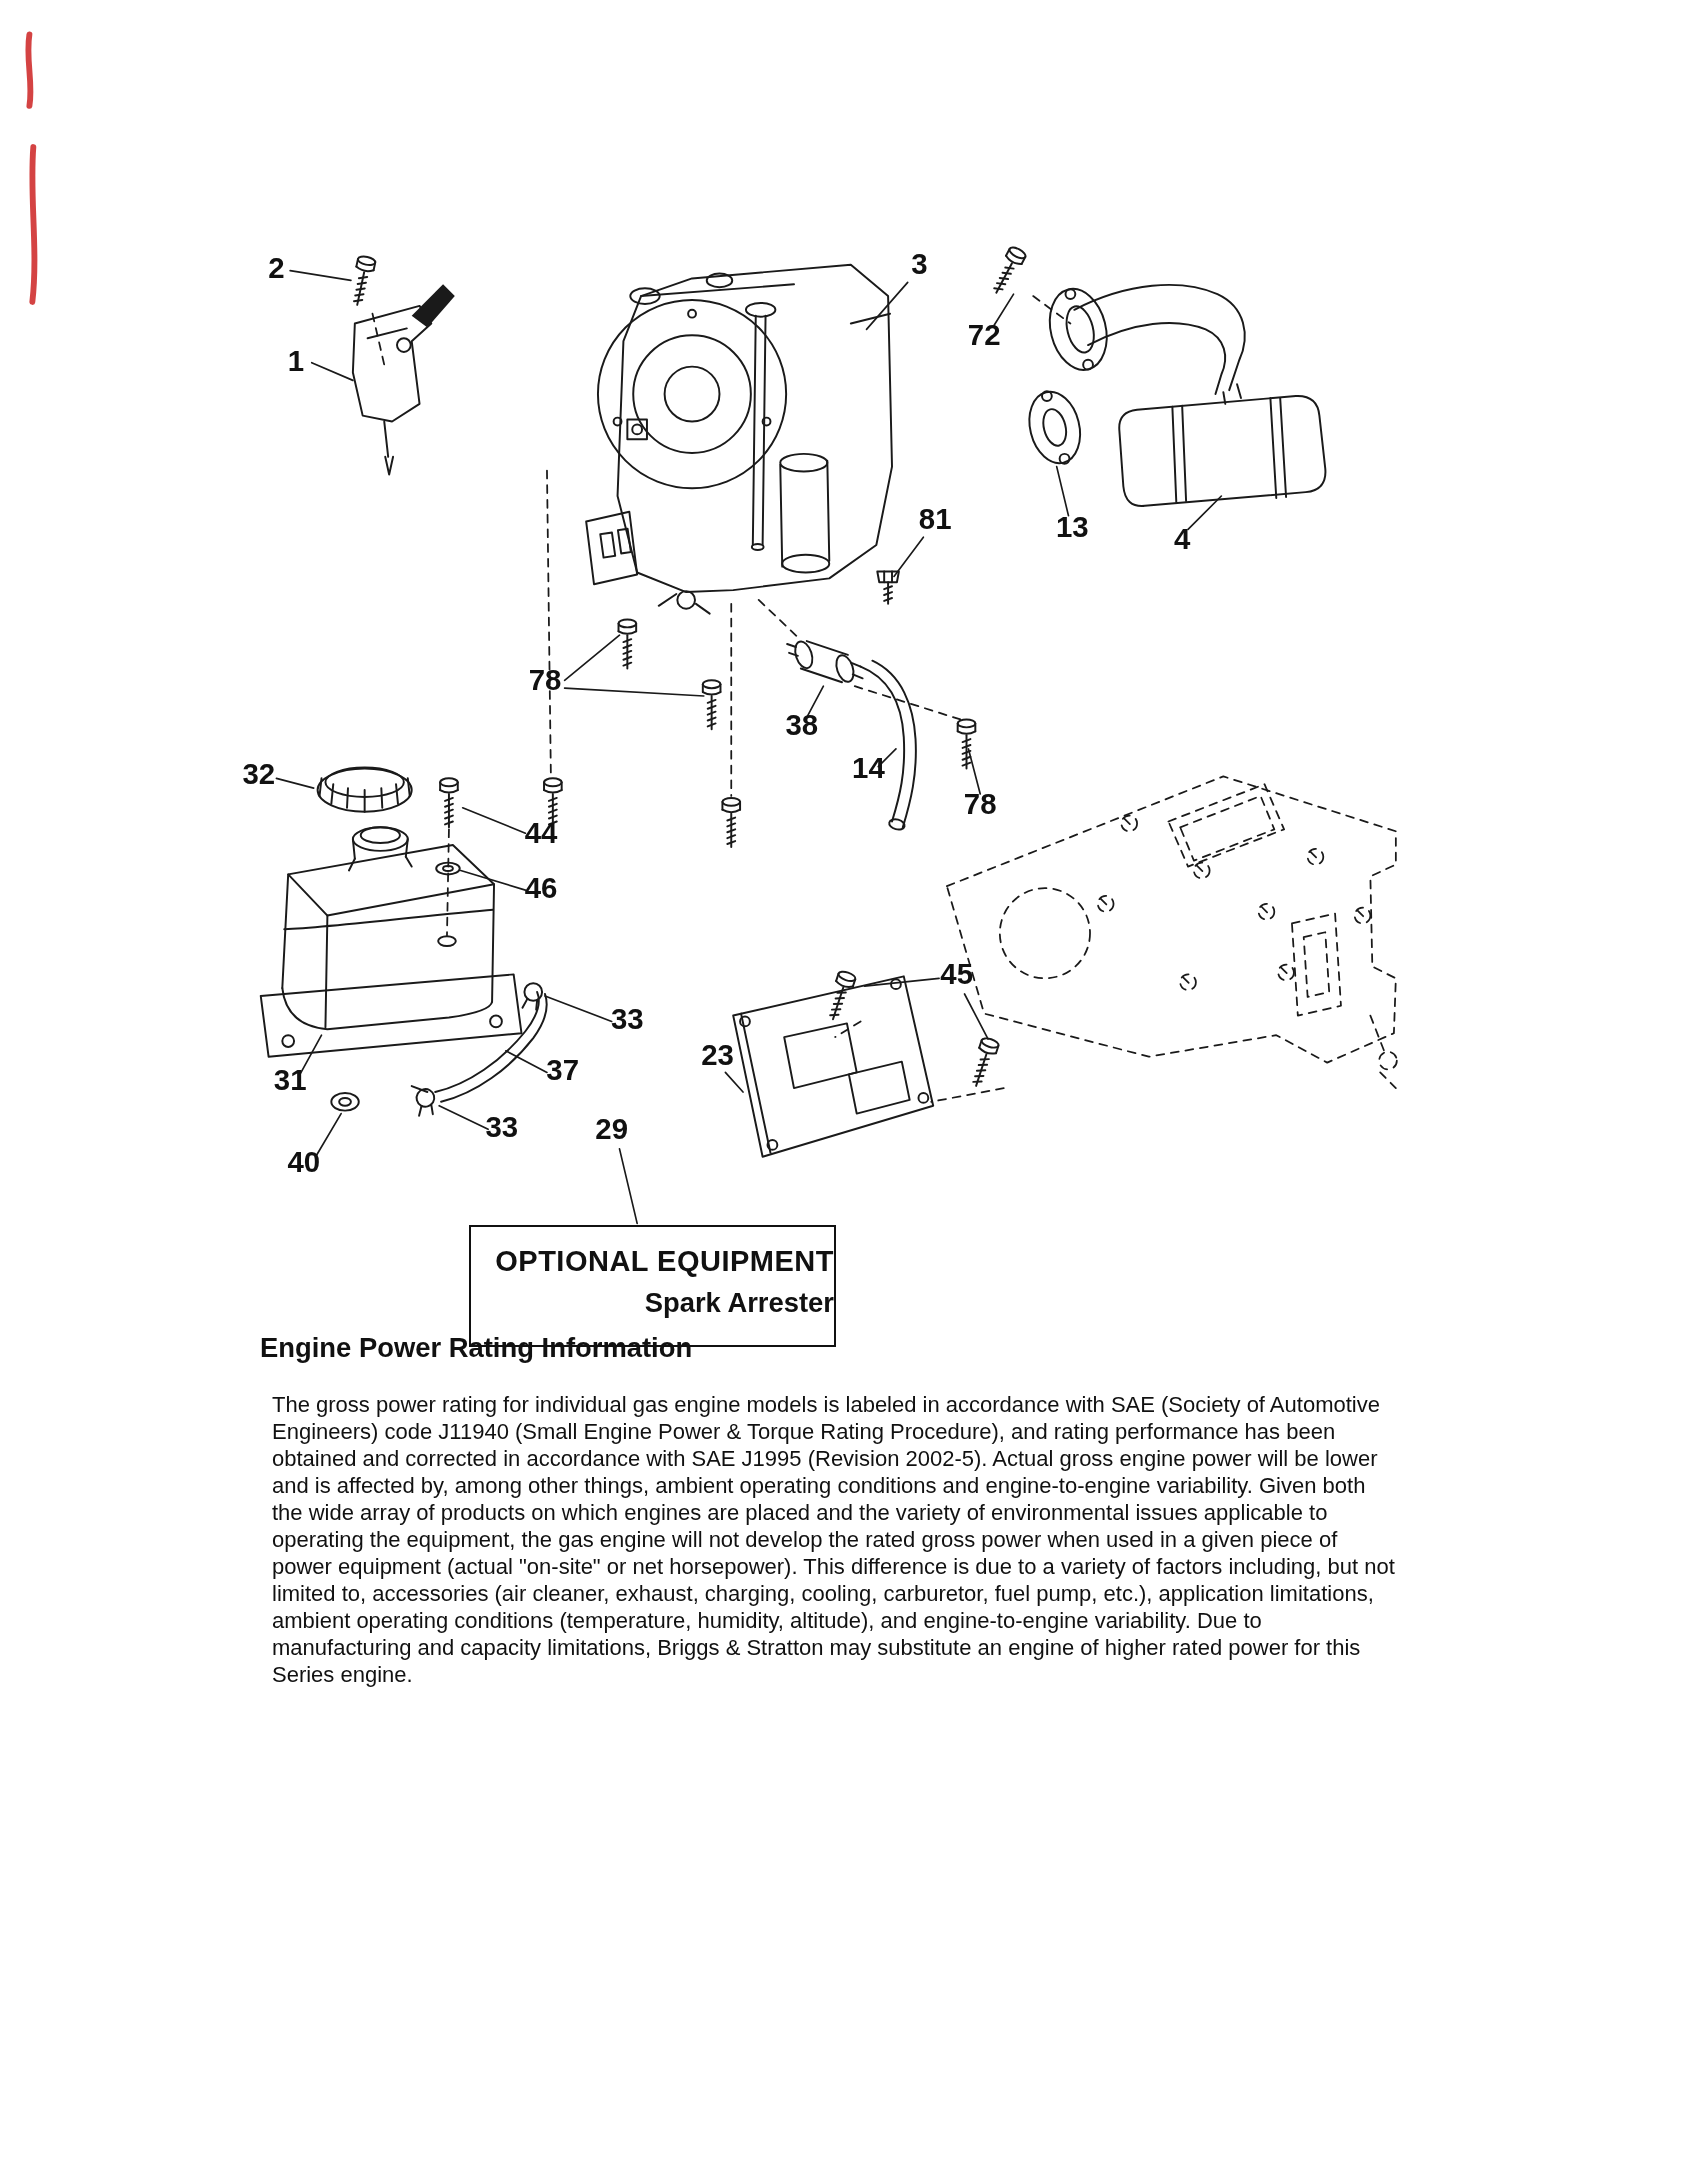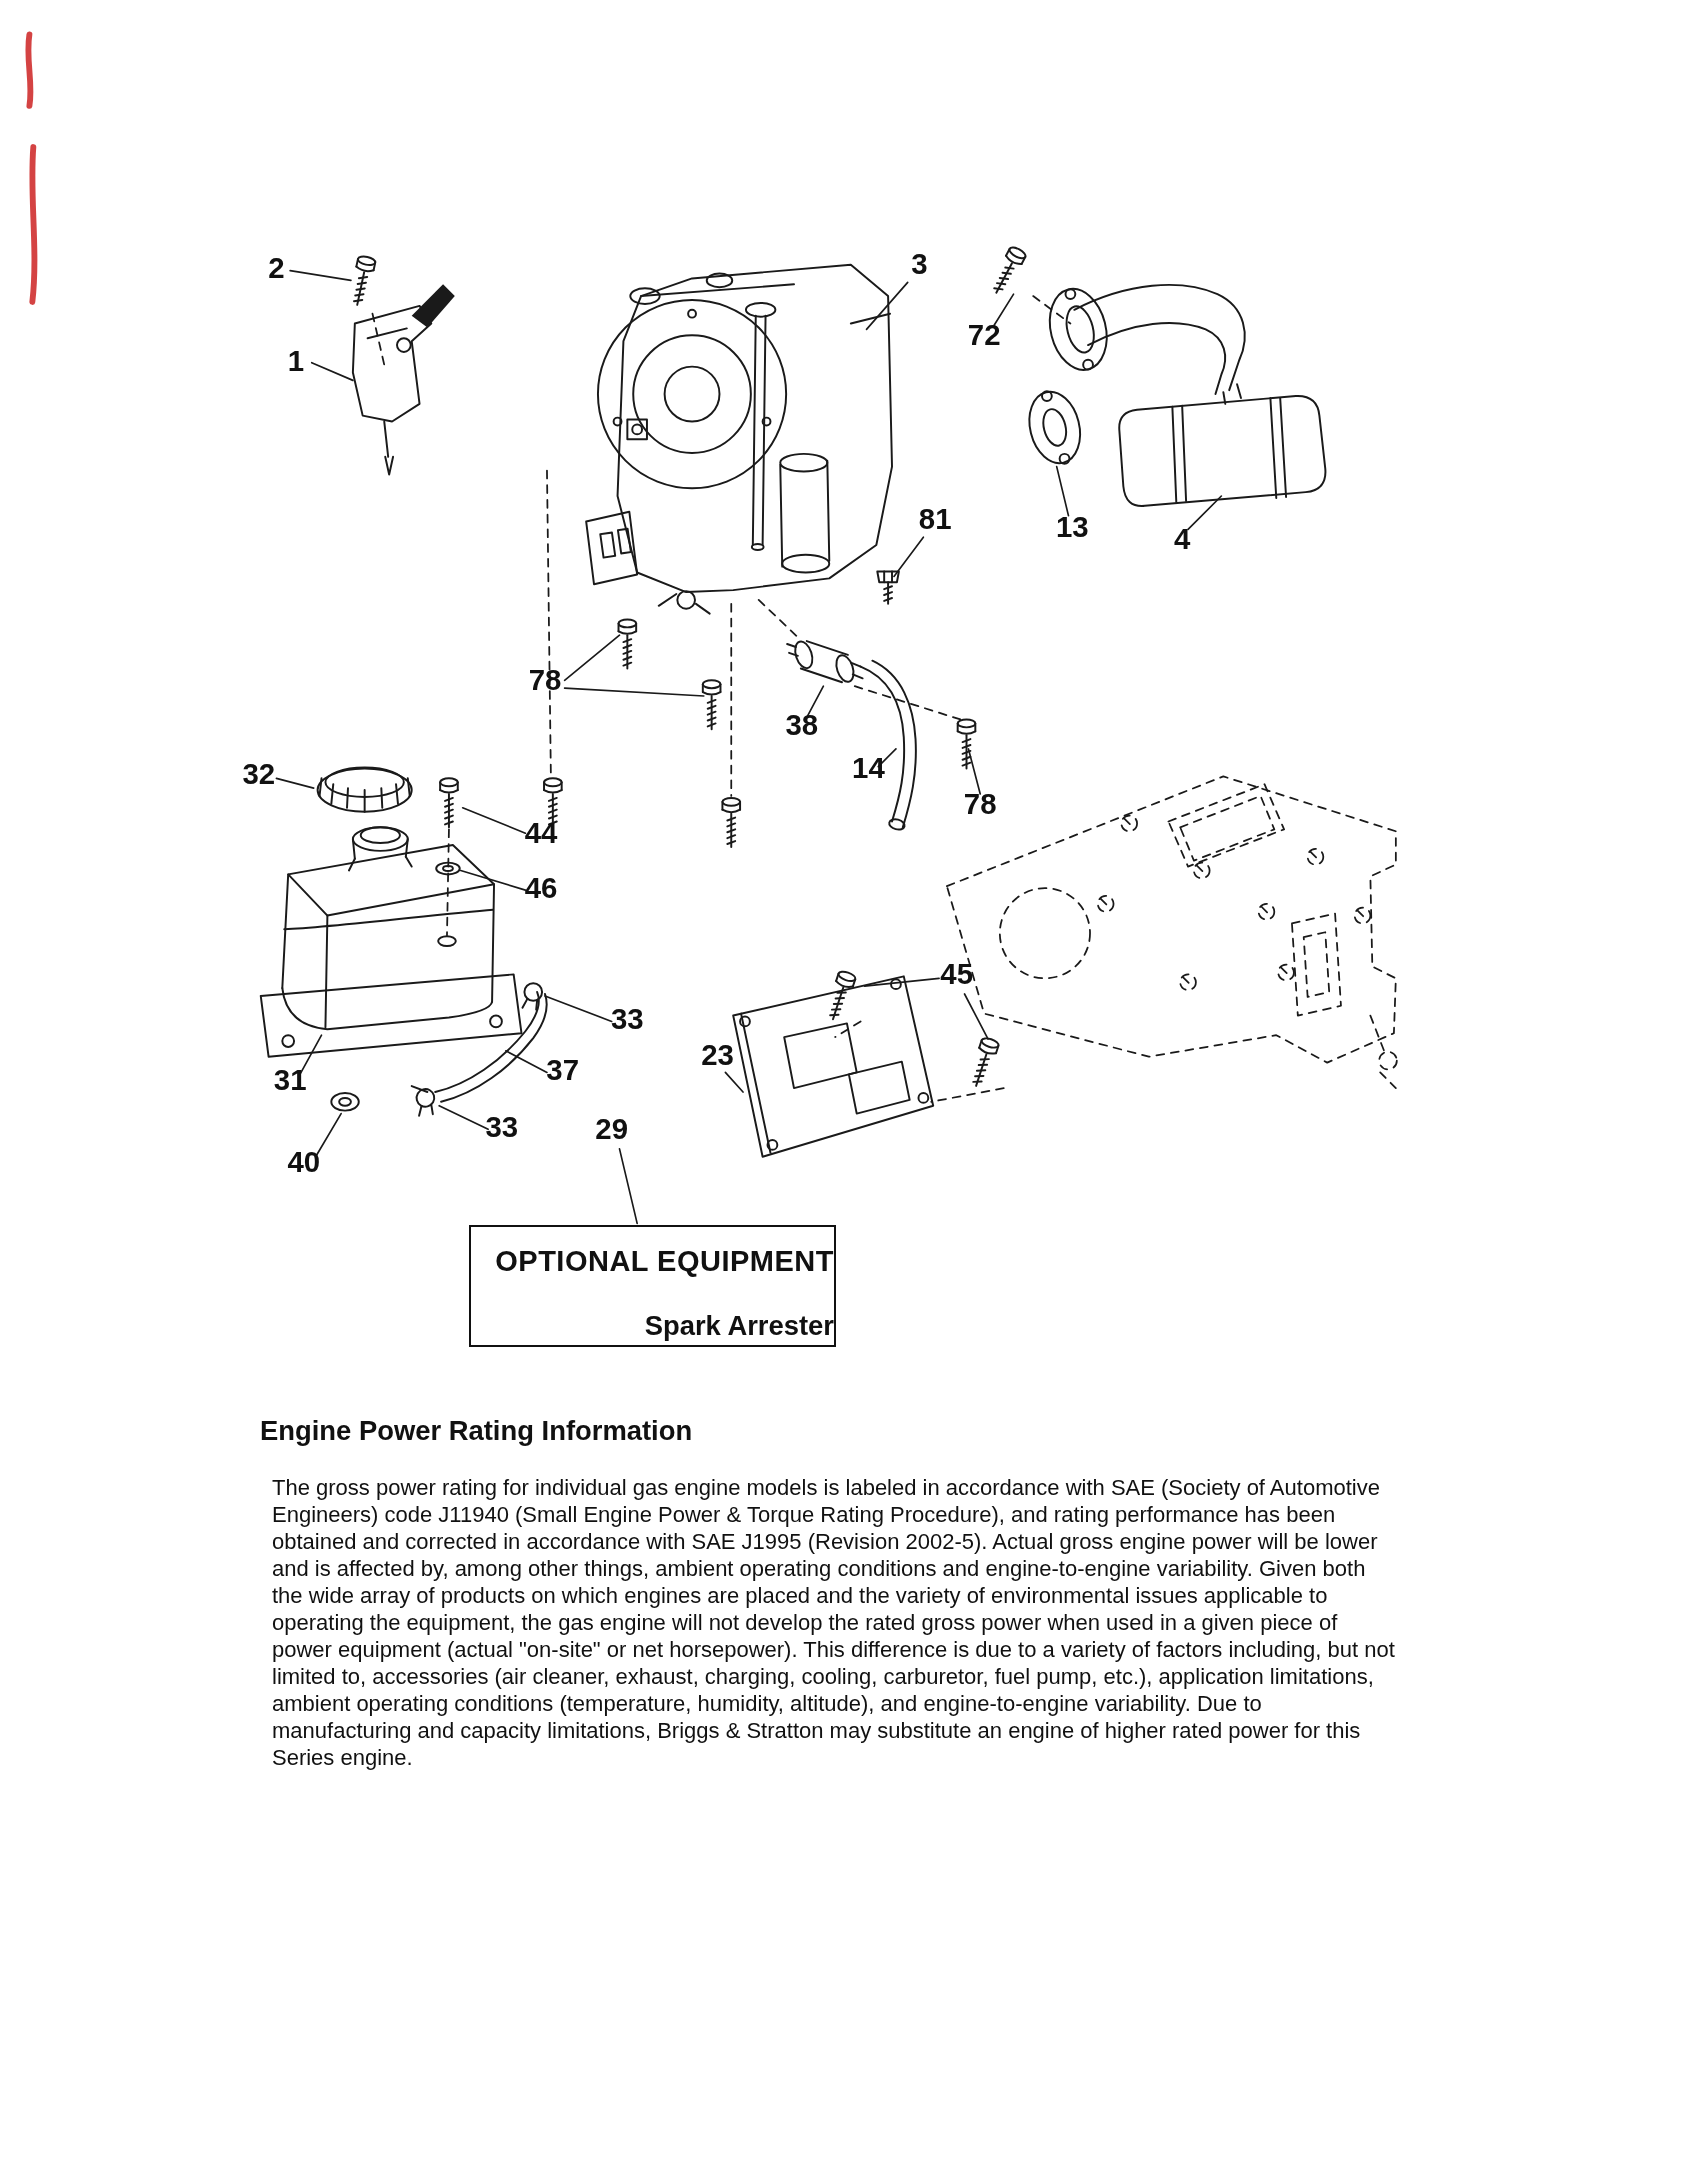--- a/index.html
+++ b/index.html
@@ -13,22 +13,22 @@
   .dash{stroke-dasharray:8 7;stroke-width:1.8;}
   .leader{stroke-width:1.7;}
   .fillblk{fill:#1a1a1a;stroke:none;}
   .callout{font:700 30px "Liberation Sans",sans-serif;fill:#111;stroke:none;}
   .redmark{stroke:#cc2222;stroke-width:6;opacity:.85;}
   .oe-box{
     position:absolute;left:469px;top:1225px;width:367px;height:122px;
     border:2.9px solid #111;background:#fff;text-align:right;box-sizing:border-box;
   }
   .oe-title{font-size:29px;font-weight:700;margin-top:17.6px;letter-spacing:0.5px;}
-  .oe-sub{font-size:27.4px;font-weight:700;margin-top:32px;}
-  .info{position:absolute;left:260px;top:1415px;width:1147px;}
+  .oe-sub{font-size:27.4px;font-weight:700;margin-top:9px;}
+  .info{position:absolute;left:260px;top:1332px;width:1147px;}
   .info h2{font-size:27.4px;font-weight:700;margin:0 0 27.4px 0;}
   .info p{font-size:22px;line-height:27px;margin:12px;}
 </style>
 </head>
 <body>
 
 <svg id="diagram" width="1686" height="1392" viewBox="0 0 1720 1420" xmlns="http://www.w3.org/2000/svg">
   <defs>
     <g id="screw">
       <ellipse cx="0" cy="0" rx="9" ry="4"></ellipse>

